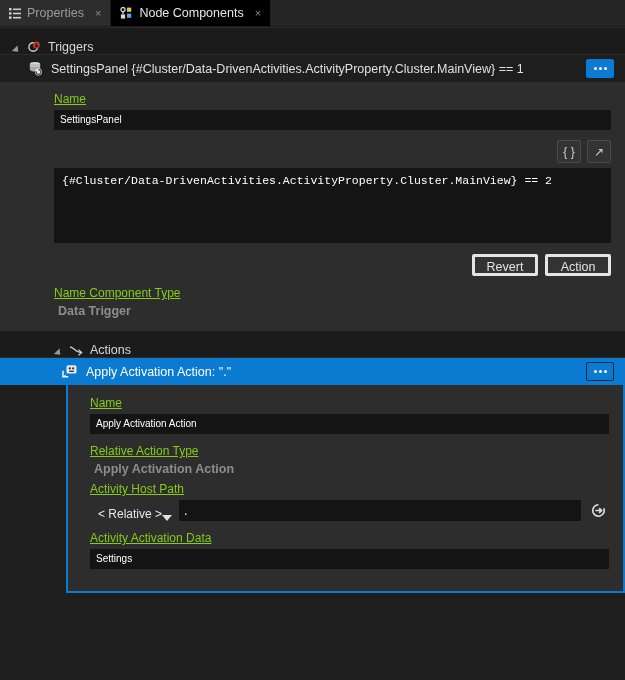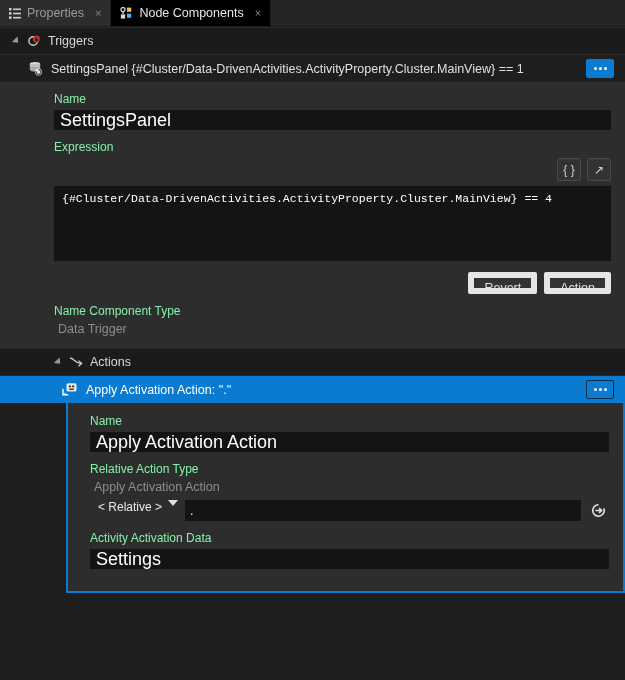--- a/index.html
+++ b/index.html
@@ -58,21 +58,21 @@
   .content {
     position: relative;
     height: 654px;
     background: #1e1e1e;
     overflow: hidden;
   }
 
   
   .grp-header {
     display: flex;
-    align-items: center;
+    align-items: flex-end;
     height: 26px;
     background: #1b1b1b;
     border-bottom: 1px solid #2b2b2b;
     border-top: 1px solid #2b2b2b;
     font-size: 12.5px;
     color: #d8d8d8;
     padding-left: 14px;
     gap: 7px;
     user-select: none;
   }
@@ -129,28 +129,29 @@
     display: block;
   }
 
   
   .form-panel {
     background: #2d2d2d;
     padding: 10px 14px 12px 54px;
   }
   .fld-label {
     font-size: 12px;
-    color: #86efac;
+    color: #84cc16;
     margin-bottom: 4px;
+    text-decoration: underline;
   }
   .txtbox {
     background: #141414;
     border: none;
     color: #ffffff;
-    font-size: 18px;
+    font-size: 10px;
     height: 20px;
     line-height: 20px;
     padding: 0 6px;
     box-sizing: border-box;
     width: 100%;
     display: block;
     font-family: "Liberation Sans", sans-serif;
     outline: none;
   }
   .gap { height: 10px; }
@@ -191,43 +192,42 @@
   .btn-row {
     display: flex;
     justify-content: flex-end;
     gap: 7px;
     padding-top: 11px;
   }
   .btn {
     min-width: 66px;
     height: 22px;
     background: #333333;
-    border: 6px solid #e5e5e5;
+    border: 3px solid #e5e5e5;
     border-radius: 2px;
     color: #e2e2e2;
     font-size: 12.5px;
     font-family: "Liberation Sans", sans-serif;
     cursor: pointer;
     line-height: 20px;
     text-align: center;
     padding: 0 10px;
   }
 
   
   .path-row {
     display: flex;
     align-items: center;
     gap: 0;
     background: #141414;
     height: 21px;
   }
   .combo {
     display: flex;
-    align-items: flex-start;
-    gap: 6px;
+    align-items: flex-end;
     background: #2d2d2d;
     height: 21px;
     padding: 0 7px 0 8px;
     color: #e8e8e8;
     font-size: 12px;
     flex: 0 0 auto;
     cursor: pointer;
     box-sizing: border-box;
   }
   .caret {
@@ -272,20 +272,21 @@
   .nest-wrap .panel {
     flex: 1;
     background: #2d2d2d;
     padding: 11px 14px 14px 22px;
     box-sizing: border-box;
   }
   .type-val {
     font-size: 12.5px;
     color: #8d8d8d;
     padding-left: 4px;
+    font-weight: bold;
   }
 </style>
 </head>
 <body>
 
 <div class="tabbar">
 
   <div class="tab">
     <span class="icn">
       <svg width="12" height="11" viewBox="0 0 12 11">
@@ -350,28 +351,27 @@
     </span>
   </div>
 
   <div class="form-panel">
 
     <div class="fld-label">Name</div>
     <input class="txtbox" type="text" value="SettingsPanel" style="">
 
     <div class="gap"></div>
 
-    <div class="fld-label">Expression</div>
 
     <div class="expr-tools">
       <span class="tool-btn">{ }</span>
       <span class="tool-btn">↗</span>
     </div>
 
-    <div class="expr-area">{#Cluster/Data-DrivenActivities.ActivityProperty.Cluster.MainView} == 4</div>
+    <div class="expr-area">{#Cluster/Data-DrivenActivities.ActivityProperty.Cluster.MainView} == 2</div>
 
 
     <div class="btn-row">
       <button class="btn">Revert</button>
       <button class="btn">Action</button>
     </div>
 
     <div class="gap"></div>
 
     <div class="fld-label">Name Component Type</div>
@@ -416,20 +416,21 @@
         <div class="fld-label">Name</div>
         <input class="txtbox" type="text" value="Apply Activation Action" style="">
 
         <div class="gap"></div>
 
         <div class="fld-label">Relative Action Type</div>
         <div class="type-val">Apply Activation Action</div>
 
         <div style="height:6px;"></div>
 
+        <div class="fld-label">Activity Host Path</div>
         <div style="display:flex;align-items:center;">
           <div class="path-row" style="flex:1;">
             <div class="combo">
               <span>&lt; Relative &gt;</span>
               <span class="caret"></span>
             </div>
             <div class="path-val">.</div>
           </div>
           <span class="reset-btn">
             <svg width="15" height="15" viewBox="0 0 15 15">

